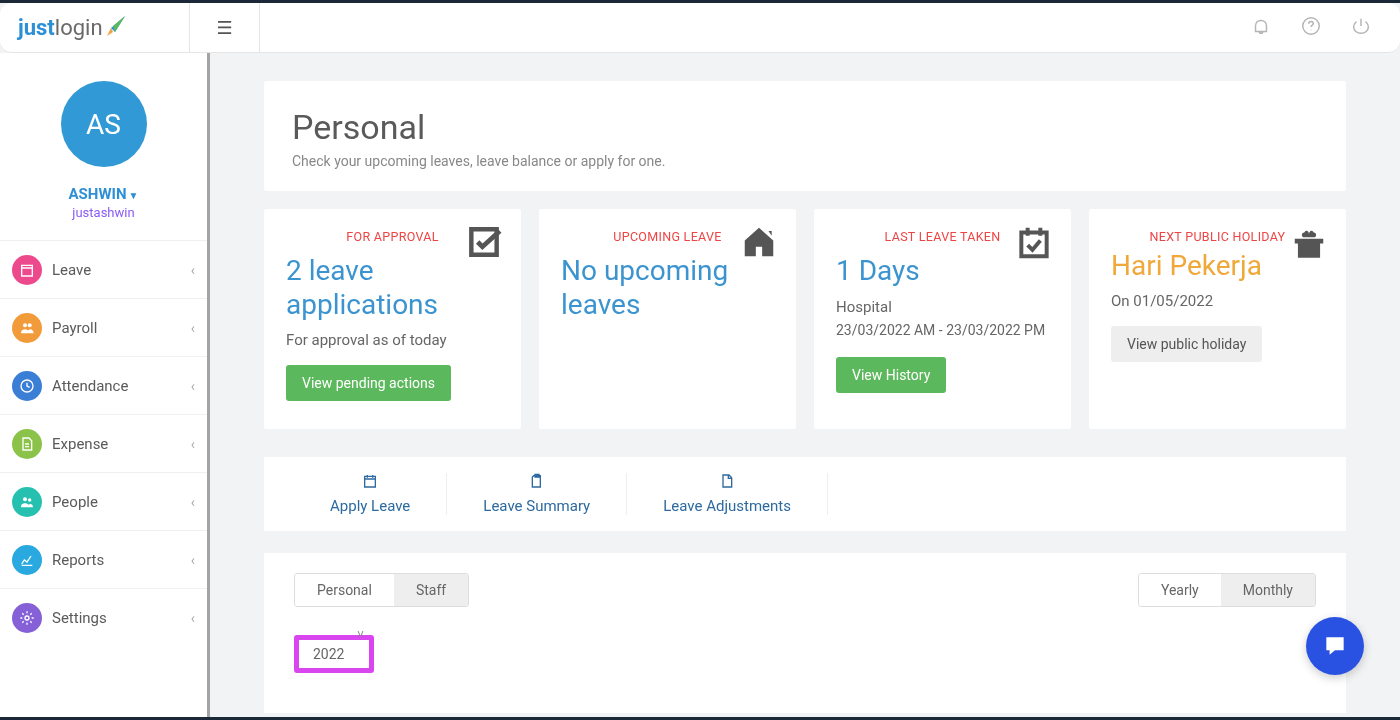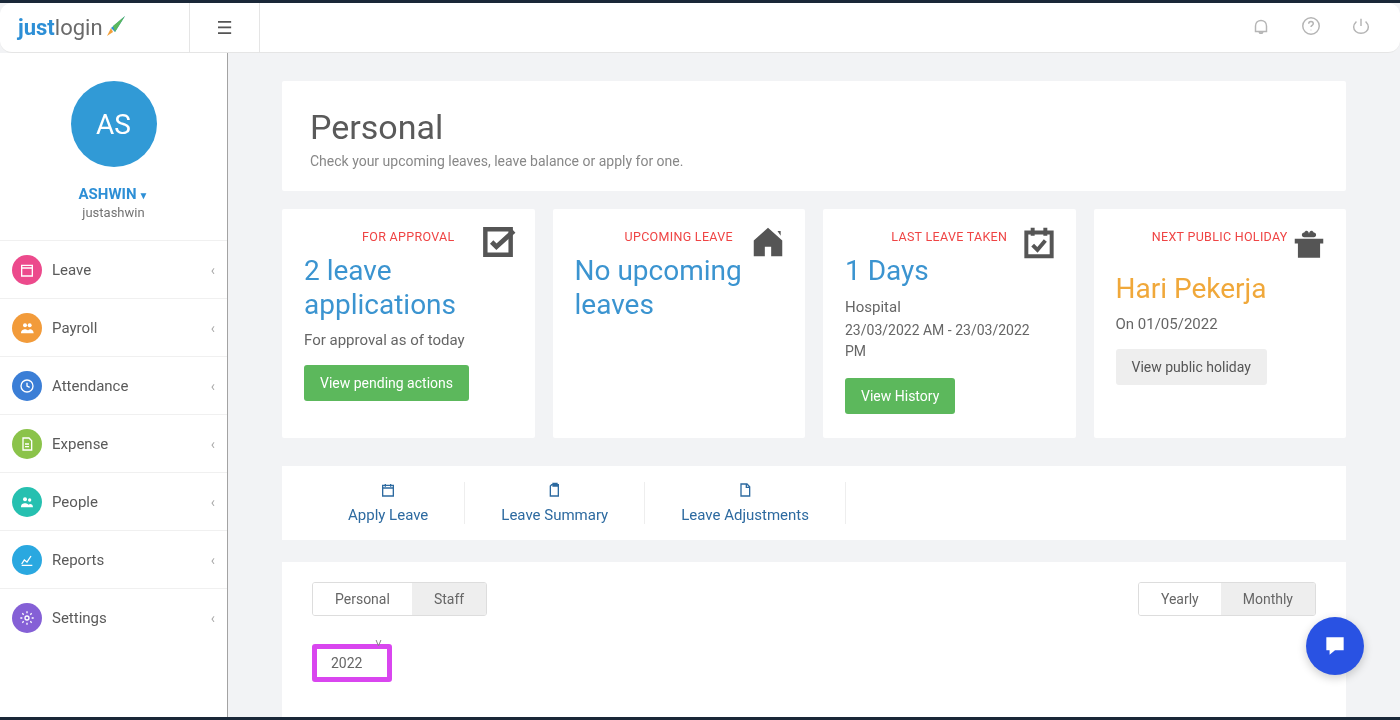--- a/index.html
+++ b/index.html
@@ -8,42 +8,42 @@
 .logo-box { width: 190px; height: 50px; display: flex; align-items: center; padding-left: 18px; border-right: 1px solid #e5e5e5; }
 .logo-just { color: #2d8fd6; font-size: 22px; font-weight: 700; }
 .logo-login { color: #6a6a6a; font-size: 22px; font-weight: 400; }
 .logo-icon { margin-left: 2px; }
 .hamburger-box { width: 70px; display:flex; align-items:center; justify-content:center; border-right:1px solid #e5e5e5; height:100%;}
 .hamburger { color:#555; font-size:18px; cursor:pointer;}
 .top-icons { margin-left: auto; display:flex; align-items:center; gap:28px; padding-right:28px;}
 .top-icon { color:#b5b5b5; cursor:pointer; }
 .top-icon svg { width:22px; height:22px; stroke:#b5b5b5; fill:none; stroke-width:1.6;}
 .layout { display:flex; height: calc(100% - 50px); }
-.sidebar { width:228px; background:#fff; border-right:1px solid #a3a3a3; overflow:hidden;}
+.sidebar { width:210px; background:#fff; border-right:3px solid #a3a3a3; overflow:hidden;}
 .profile { text-align:center; padding:28px 0 20px;}
 .avatar { width:86px; height:86px; border-radius:50%; background:#319ad6; color:#fff; font-size:28px; font-weight:400; display:flex; align-items:center; justify-content:center; margin:0 auto 18px; }
 .uname { color:#2d8fd6; font-weight:700; font-size:15px; }
 .caret-down { font-size:10px; margin-left:2px;}
-.uhandle { color:#737373; font-size:13px; margin-top:2px;}
+.uhandle { color:#8b5cf6; font-size:13px; margin-top:2px;}
 .nav-item { height:58px; display:flex; align-items:center; padding:0 12px; border-top:1px solid #f0f0f0; cursor:pointer; position:relative;}
 .nav-icon { width:30px; height:30px; border-radius:50%; display:flex; align-items:center;justify-content:center; margin-right:10px;}
 .nav-icon svg { width:16px; height:16px; fill:#fff;}
 .nav-label { color:#5a5a5a; font-size:15px; }
 .nav-chevron { margin-left:auto; color:#aaa; font-size:14px;}
 .content { flex:1; overflow:auto; padding: 28px 54px 0;}
 .dash-head { background:#fff; padding:26px 28px 22px; border-radius:2px;}
 .dash-title { font-size:34px; color:#5a5a5a; font-weight:400;}
 .dash-sub { color:#888; font-size:14px; margin-top:6px;}
 .cards { display:flex; gap:18px; margin-top:18px;}
 .card { flex:1; background:#fff; border-radius:2px; padding:20px 22px 24px; position:relative; min-height:220px;}
 .card-label { color:#ef4444; font-size:12.5px; font-weight:400; letter-spacing:0.3px;text-align:center;}
 .card-icon { position:absolute; top:14px; right:18px; }
 .card-icon svg { width:38px; height:38px; fill:#555;}
 .card-value-blue { color:#3b94d0; font-size:28px; font-weight:400; margin-top:10px; line-height:1.2;}
-.card-value-orange { color:#f0a83a; font-size:28px; font-weight:400; margin-top:28px;}
+.card-value-orange { color:#f0a83a; font-size:28px; font-weight:400; margin-top:5px;}
 .card-sub { color:#666; font-size:15px; margin-top:10px;}
 .card-meta { color:#666; font-size:14px; margin-top:4px; line-height:1.5;}
 .btn { border:none; padding:10px 16px; font-size:14px; border-radius:3px; cursor:pointer; margin-top:16px;}
 .btn-green { background:#5cb85c; color:#fff;}
 .btn-grey { background:#eee; color:#555;}
 .action-bar { background:#fff; margin-top:28px; display:flex; padding:16px 30px;}
 .action { padding:0 36px; text-align:center; border-right:1px solid #eee; cursor:pointer;}
 .action:last-child { }
 .action-icon { color:#2d6aa0; font-size:16px; }
 .action-label { color:#2d6aa0; font-size:15px; margin-top:4px;}

